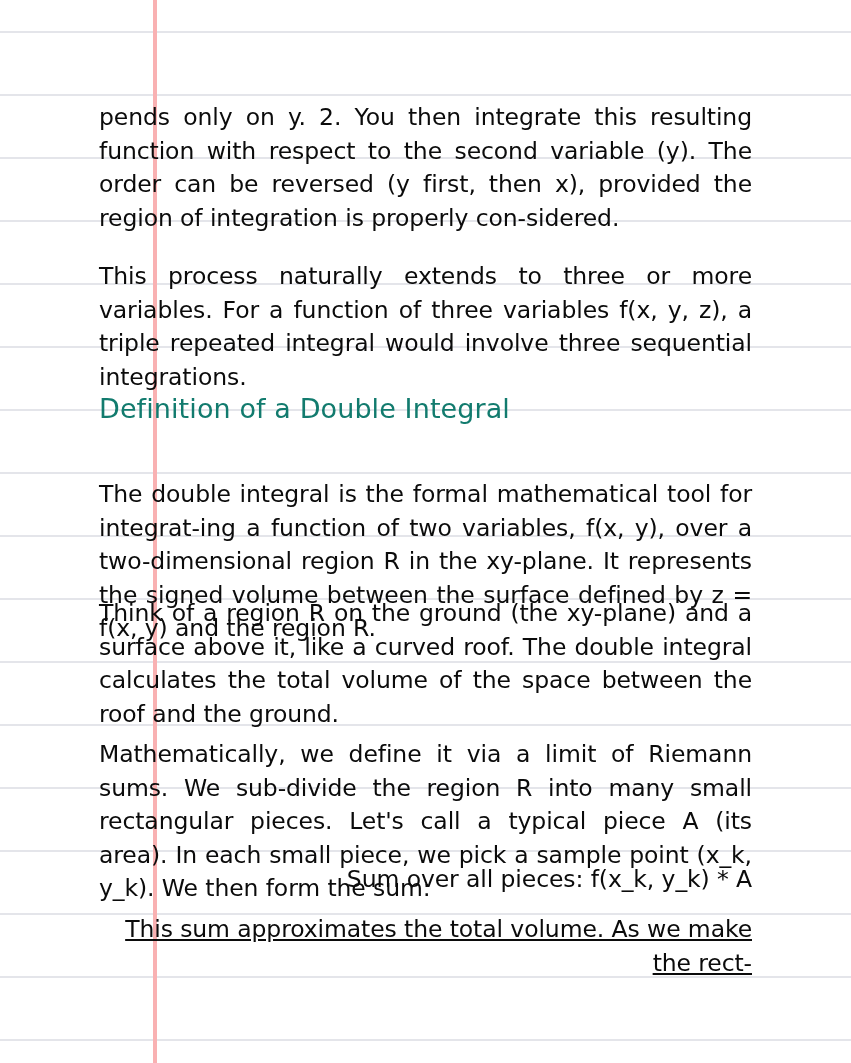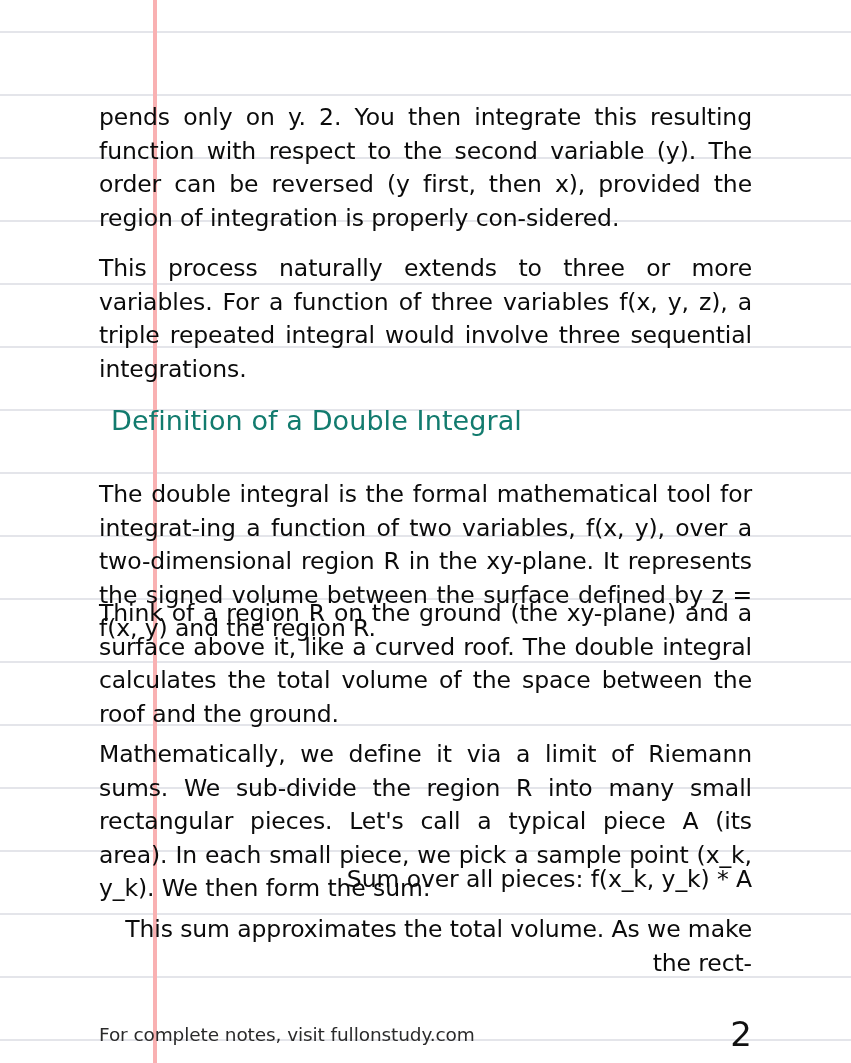--- a/index.html
+++ b/index.html
@@ -64,35 +64,35 @@
     color: #0b0b0b;
     text-align: justify;
     text-justify: inter-word;
     margin: 0;
     letter-spacing: -0.1px;
     -webkit-font-smoothing: antialiased;
   }
 
   
   #p1 { position: absolute; top: 101px;  left: 0; width: 653px; }
-  #p2 { position: absolute; top: 252px;  left: 0; width: 653px; }
+  #p2 { position: absolute; top: 260px;  left: 0; width: 653px; }
   #heading-wrap { position: absolute; top: 392px; left: 0; width: 653px; }
   #p3 { position: absolute; top: 446px;  left: 0; width: 653px; margin-top: 32px; }
   #p4 { position: absolute; top: 597px;  left: 0; width: 653px; }
   #p5 { position: absolute; top: 712px;  left: 0; width: 653px; margin-top: 26px; }
   #p6 { position: absolute; top: 863px;  left: 0; width: 653px; }
-  #p7 { position: absolute; top: 913px;  left: 0; width: 653px; }
+  #p7 { position: absolute; top: 913px;  left: 0; width: 653px; text-decoration: underline; }
 
   .section-heading {
     font-family: "DejaVu Sans", sans-serif;
     font-size: 27px;
     line-height: 33px;
     font-weight: 400;
     color: #127b6e;
-    margin: 12px;
+    margin: 0;
     letter-spacing: 0.1px;
   }
 
   
   .noj { text-align: right; }
 
   
   #footer {
     position: absolute;
     left: 0;
@@ -165,18 +165,14 @@
     <p id="p4" class="para">Think of a region R on the ground (the xy-plane) and a surface above it, like a curved roof. The double integral calculates the total volume of the space between the roof and the ground.</p>
 
     <p id="p5" class="para">Mathematically, we define it via a limit of Riemann sums. We sub-divide the region R into many small rectangular pieces. Let's call a typical piece  A (its area). In each small piece, we pick a sample point (x_k, y_k). We then form the sum:</p>
 
     <p id="p6" class="para noj">Sum over all pieces: f(x_k, y_k) *  A</p>
 
     <p id="p7" class="para noj">This sum approximates the total volume.  As we make the rect-</p>
 
   </div>
 
-  <div id="footer">
-    <span id="footer-note">For complete notes, visit fullonstudy.com</span>
-    <span id="page-number">2</span>
-  </div>
 
 </div>
 
 </body></html>

